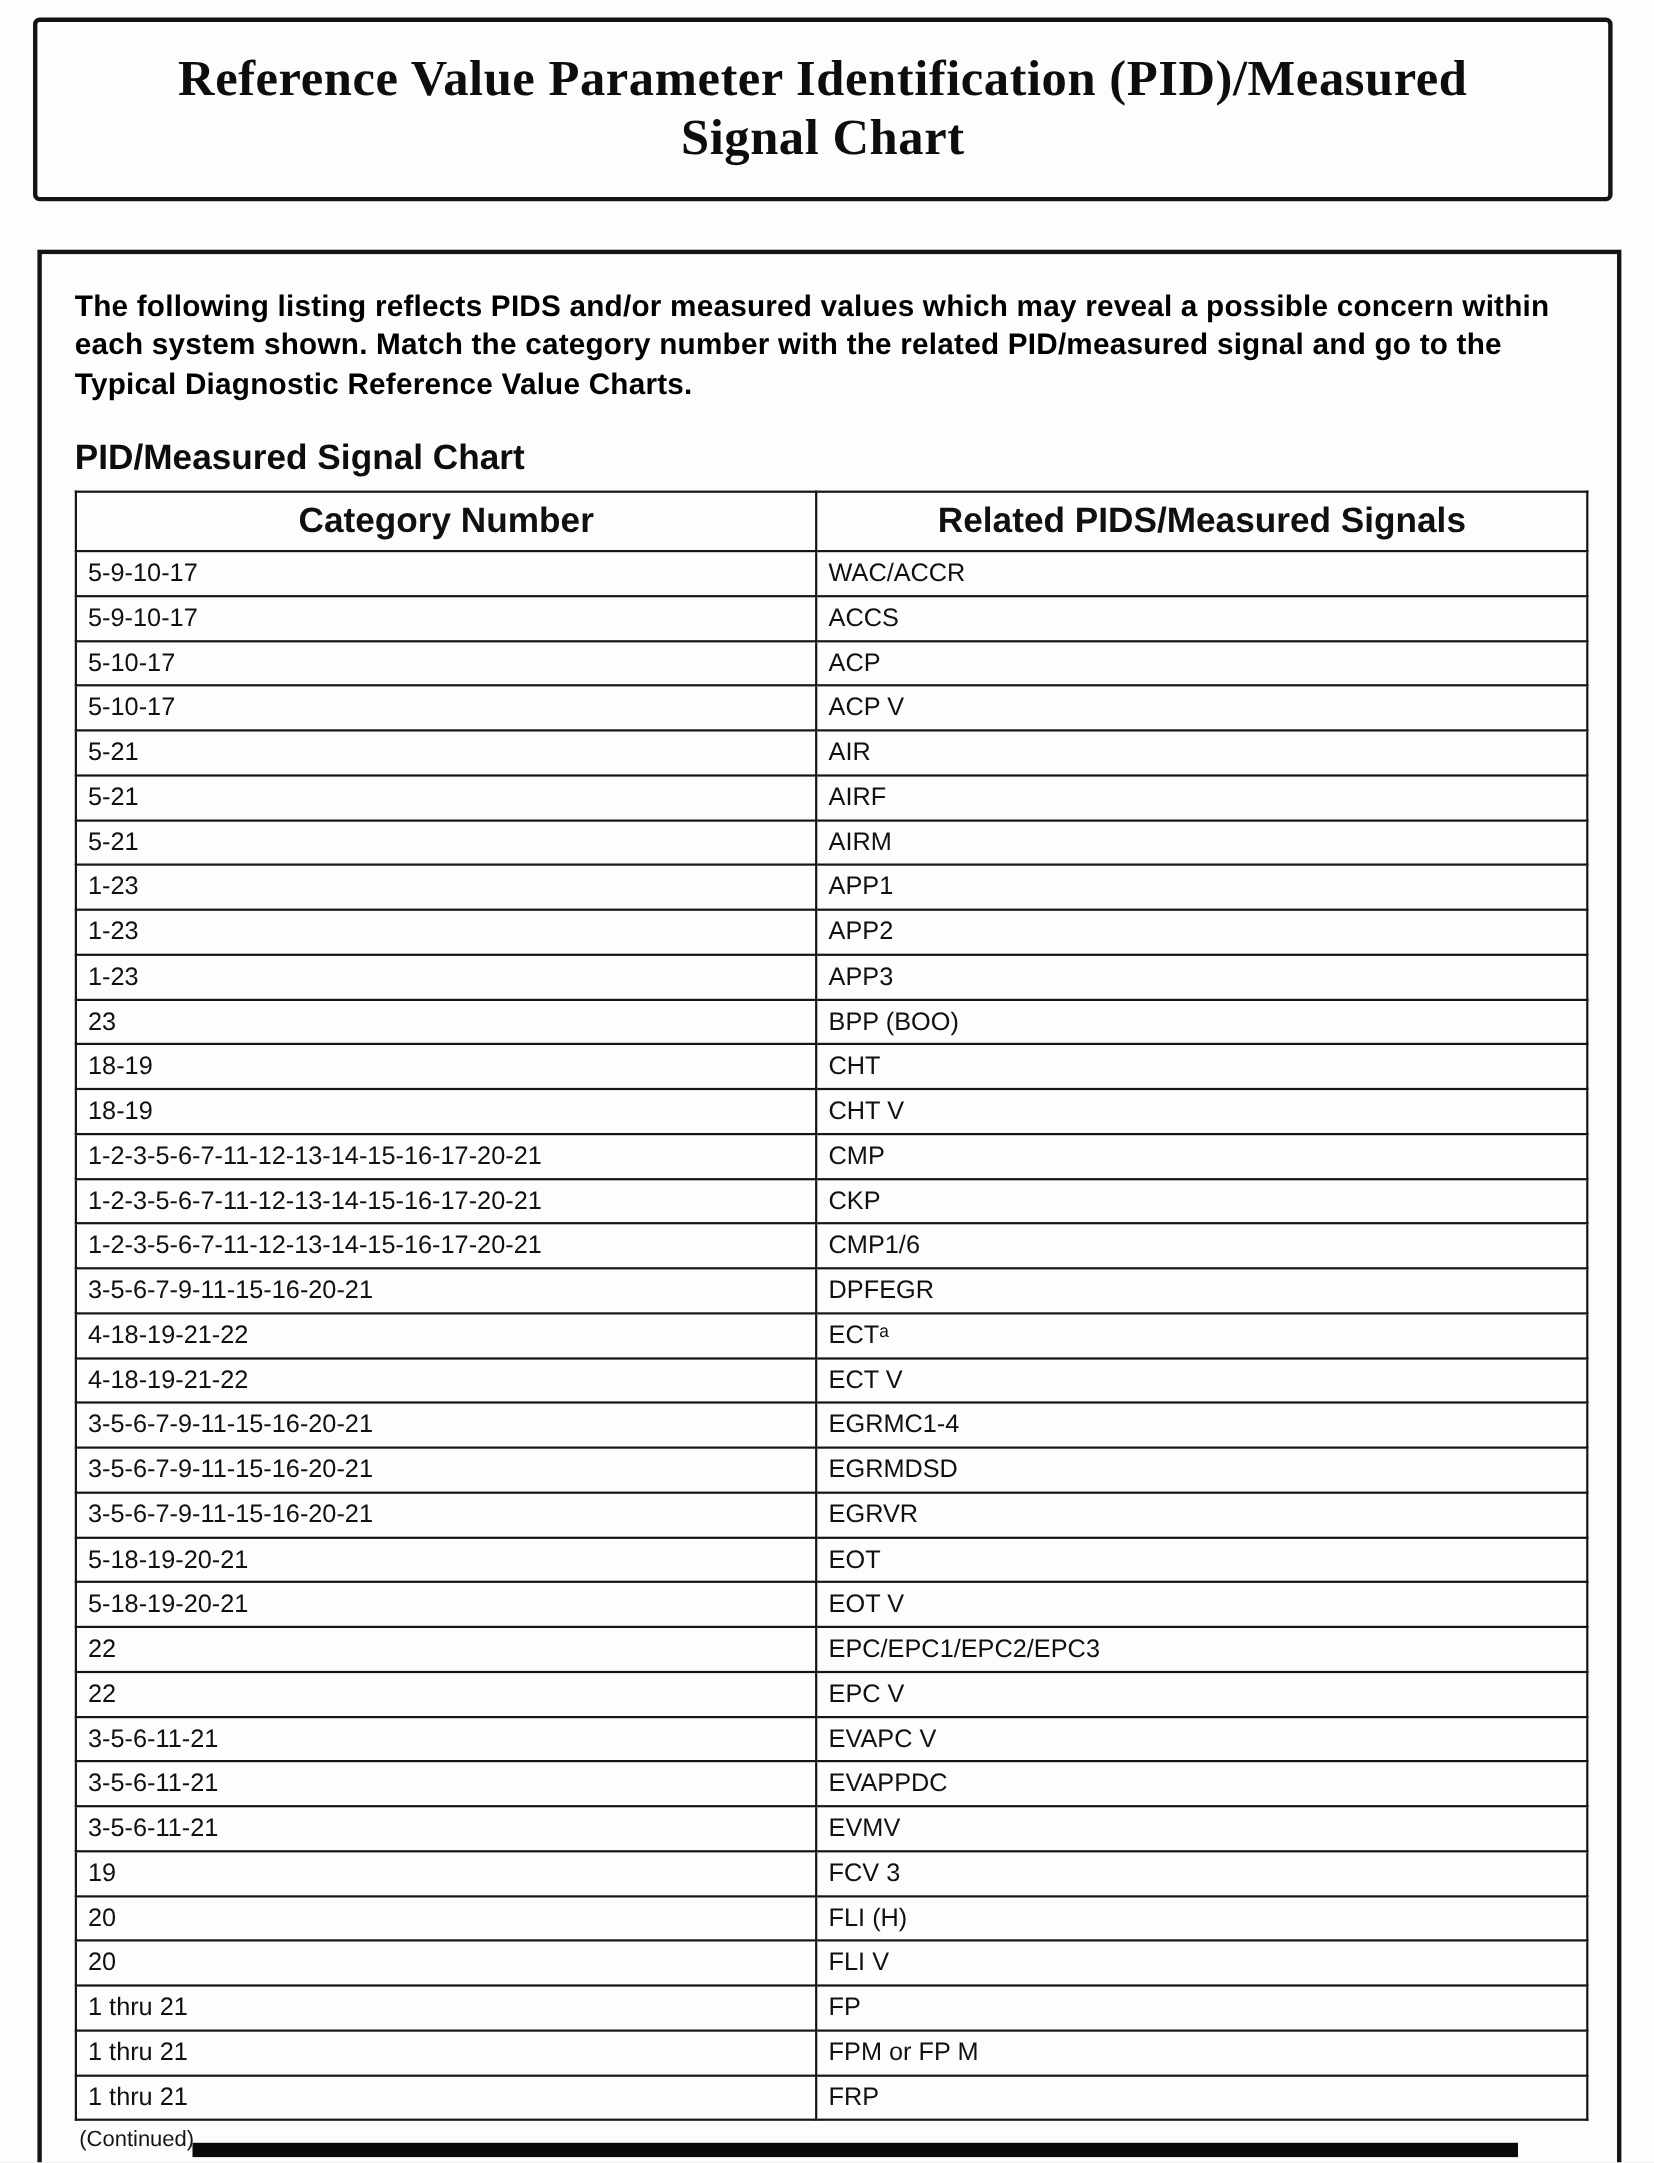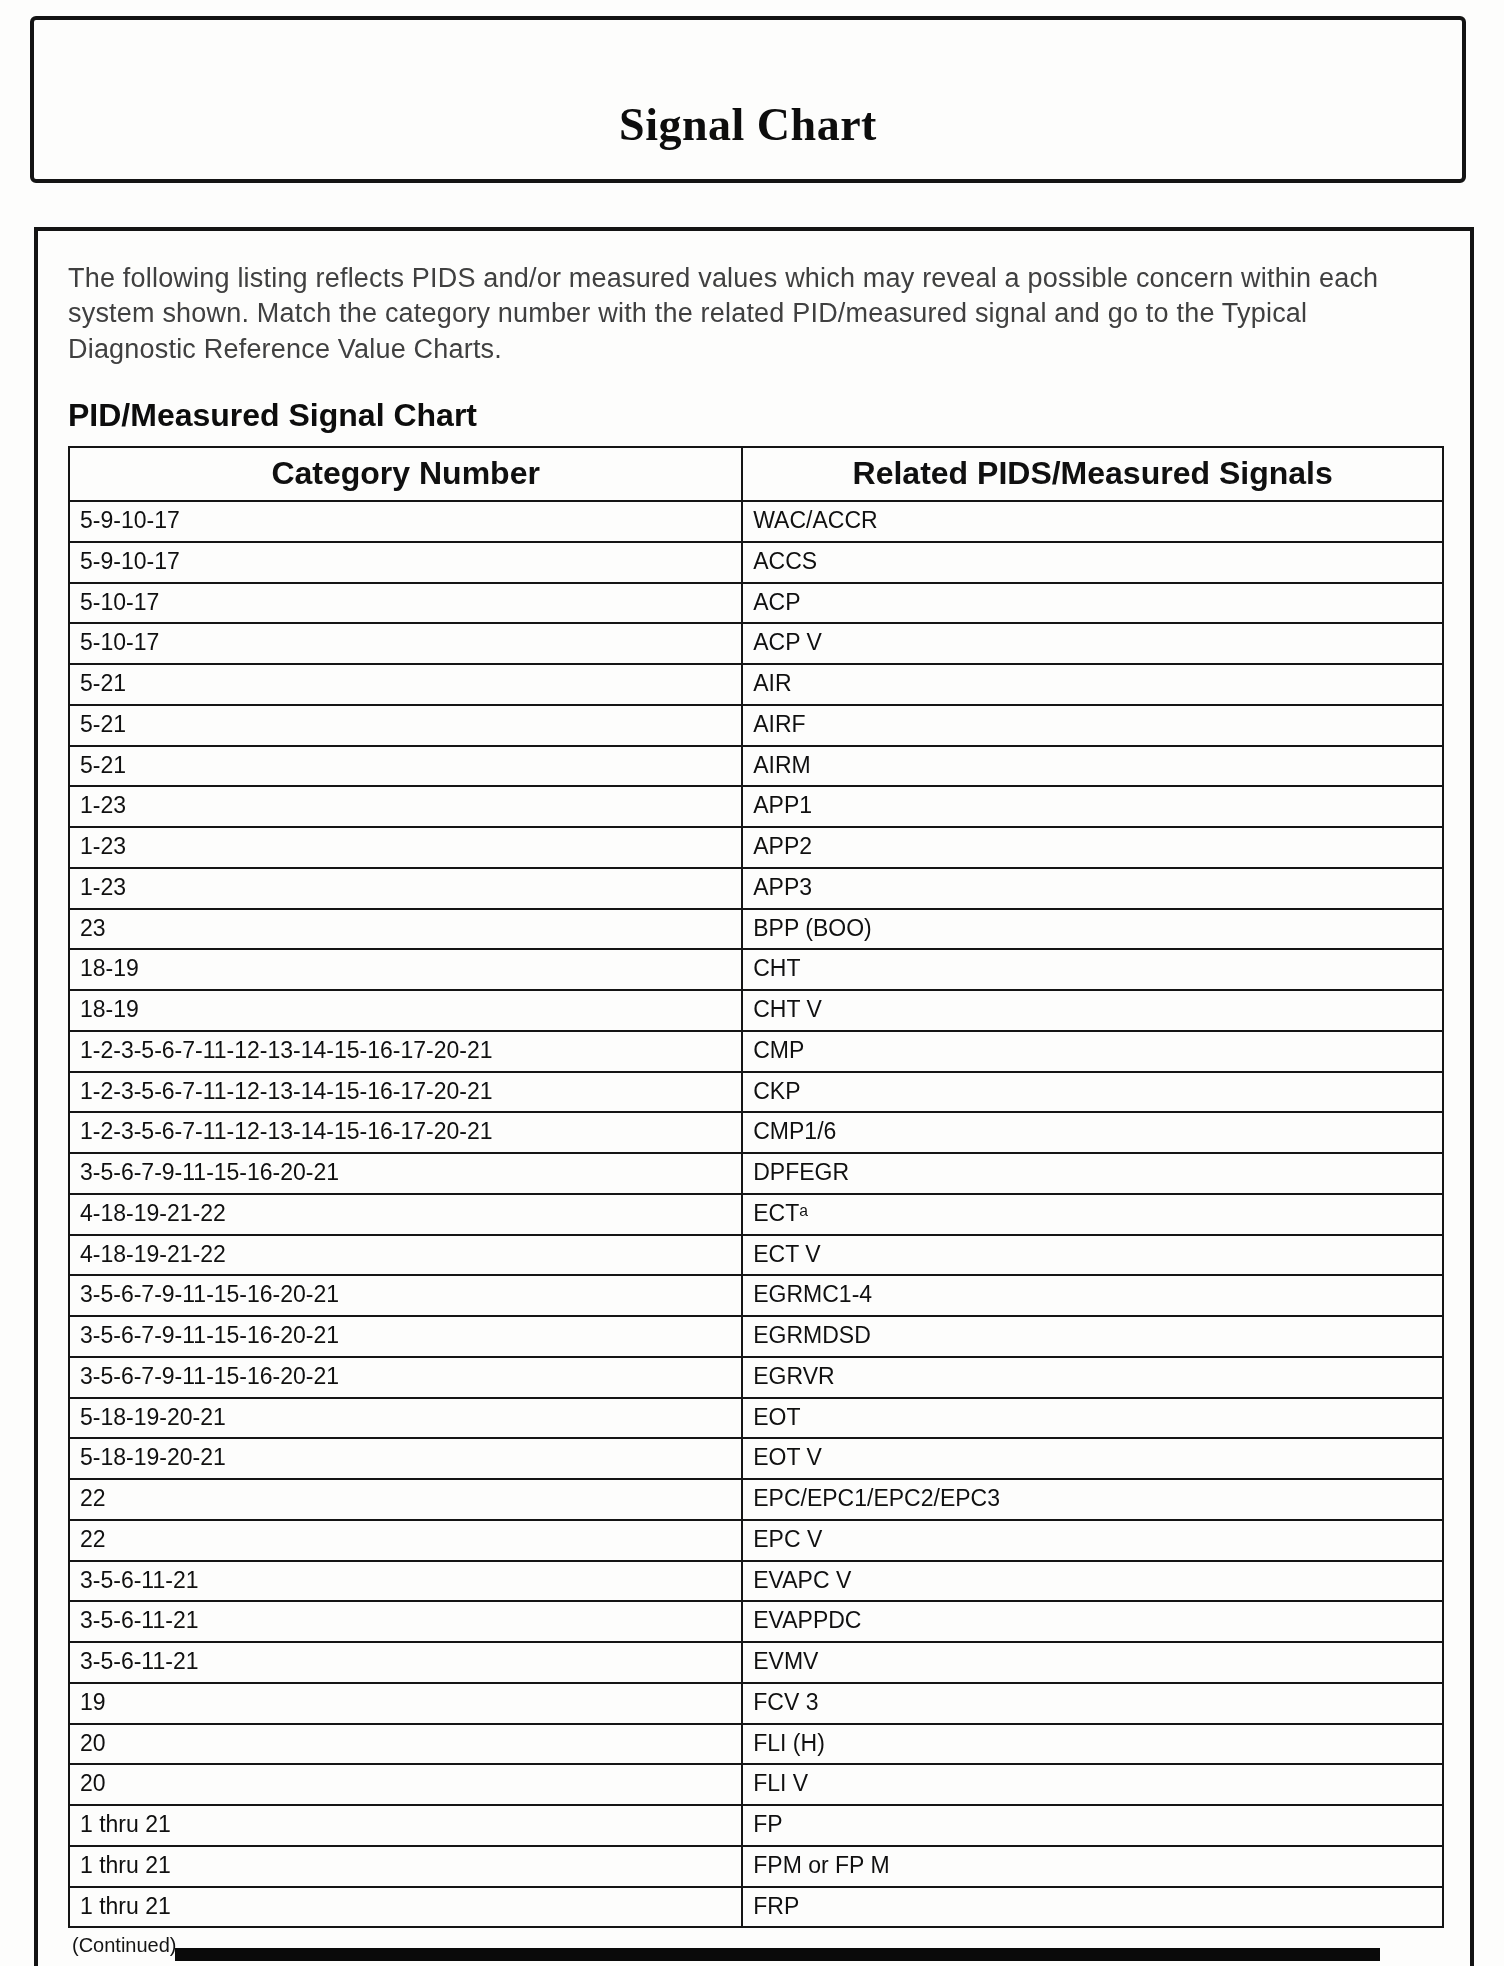--- a/index.html
+++ b/index.html
@@ -35,23 +35,24 @@
   }
   .content-box {
     margin: 44px 30px 0 34px;
     border: 4px solid #141414;
     padding: 30px 26px 10px 30px;
     min-height: 1696px;
   }
   .intro {
     font-size: 27px;
     line-height: 1.32;
-    color: #404040;
+    color: #000000;
     max-width: 1360px;
     letter-spacing: 0.2px;
+    font-weight: bold;
   }
   .section-heading {
     margin-top: 30px;
     margin-bottom: 12px;
     font-size: 32px;
     font-weight: bold;
     color: #0d0d0d;
   }
   table.pid-table {
     width: 100%;
@@ -92,21 +93,21 @@
     height: 13px;
     background: #0a0a0a;
   }
 </style>
 </head>
 <body>
 
 <div class="page" data-name="document-page">
 
   <div class="title-box" data-name="title-box">
-    <h1 data-name="page-title"><br><span data-name="page-title-line2">Signal Chart</span></h1>
+    <h1 data-name="page-title"><span data-name="page-title-line1">Reference Value Parameter Identification (PID)/Measured</span><br><span data-name="page-title-line2">Signal Chart</span></h1>
   </div>
 
   <div class="content-box" data-name="content-box">
     <p class="intro" data-name="intro-paragraph">The following listing reflects PIDS and/or measured values which may reveal a possible concern within each system shown. Match the category number with the related PID/measured signal and go to the Typical Diagnostic Reference Value Charts.</p>
 
     <div class="section-heading" data-name="section-heading">PID/Measured Signal Chart</div>
 
     <table class="pid-table" data-name="pid-table">
       <colgroup>
         <col class="cat-col">

